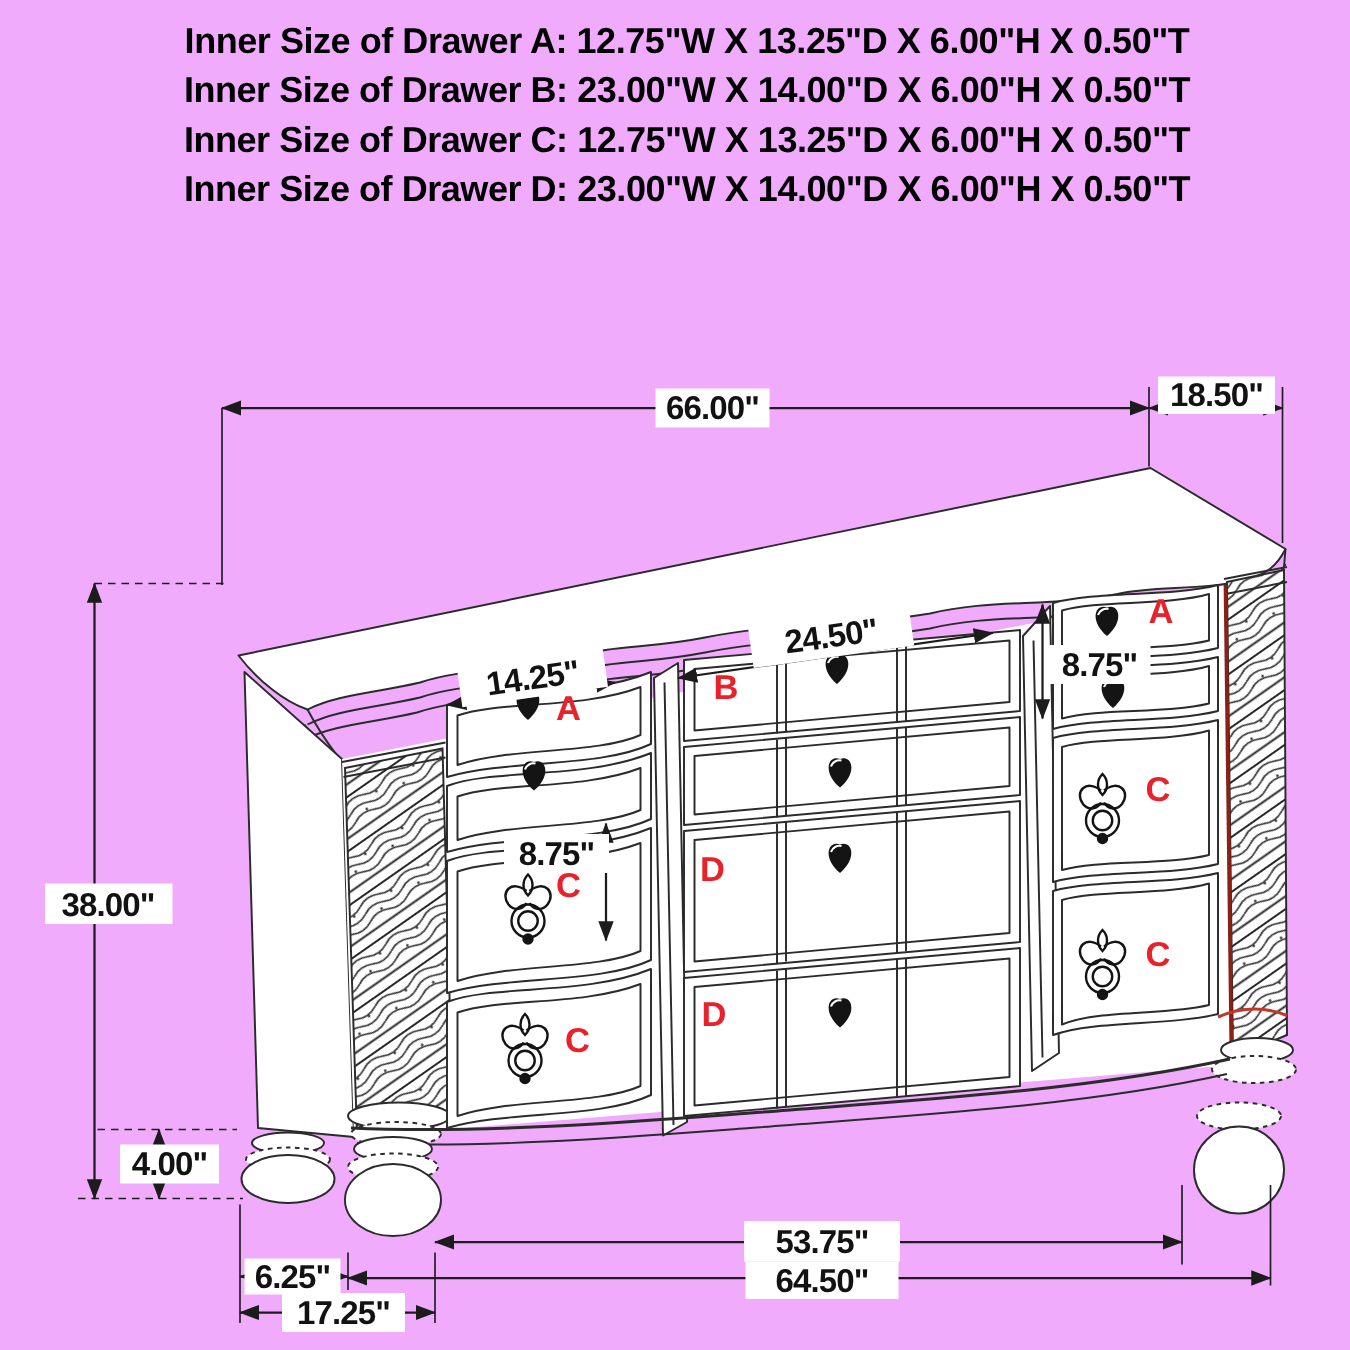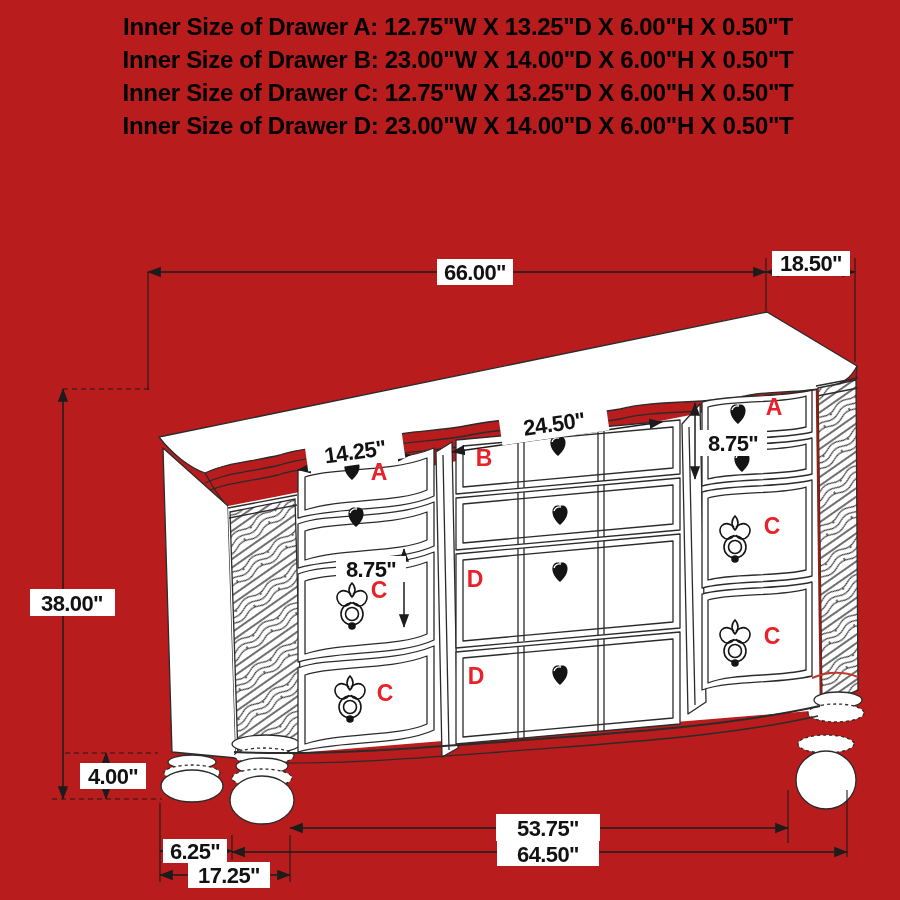--- a/index.html
+++ b/index.html
@@ -1,16 +1,16 @@
 <!DOCTYPE html>
 <html><head>
 <meta charset="utf-8">
 <style>
   html,body{margin:0;padding:0;background:#ffffff;}
-  .page{width:900px;height:900px;position:relative;background:#b91c1c;overflow:hidden;}
+  .page{width:900px;height:900px;position:relative;background:#f0abfc;overflow:hidden;}
   svg{display:block;}
   text{font-family:"Liberation Sans","DejaVu Sans",sans-serif;}
   .spec{font-size:24px;font-weight:bold;fill:#000;text-anchor:middle;letter-spacing:-0.3px;}
   .dim{font-size:22px;font-weight:bold;fill:#121212;text-anchor:middle;dominant-baseline:central;letter-spacing:-0.6px;}
   .redlbl{font-size:23px;font-weight:bold;text-anchor:middle;dominant-baseline:central;}
   .furn{stroke:#2b2b2b;stroke-width:1.3;fill:#fff;stroke-linejoin:round;}
   .furnline{stroke:#2b2b2b;stroke-width:1.3;fill:none;stroke-linejoin:round;}
   .thick{stroke-width:2;}
   .dimline{stroke:#1c1c1c;stroke-width:1.5;fill:none;}
   .extline{stroke:#1c1c1c;stroke-width:1.1;fill:none;}

